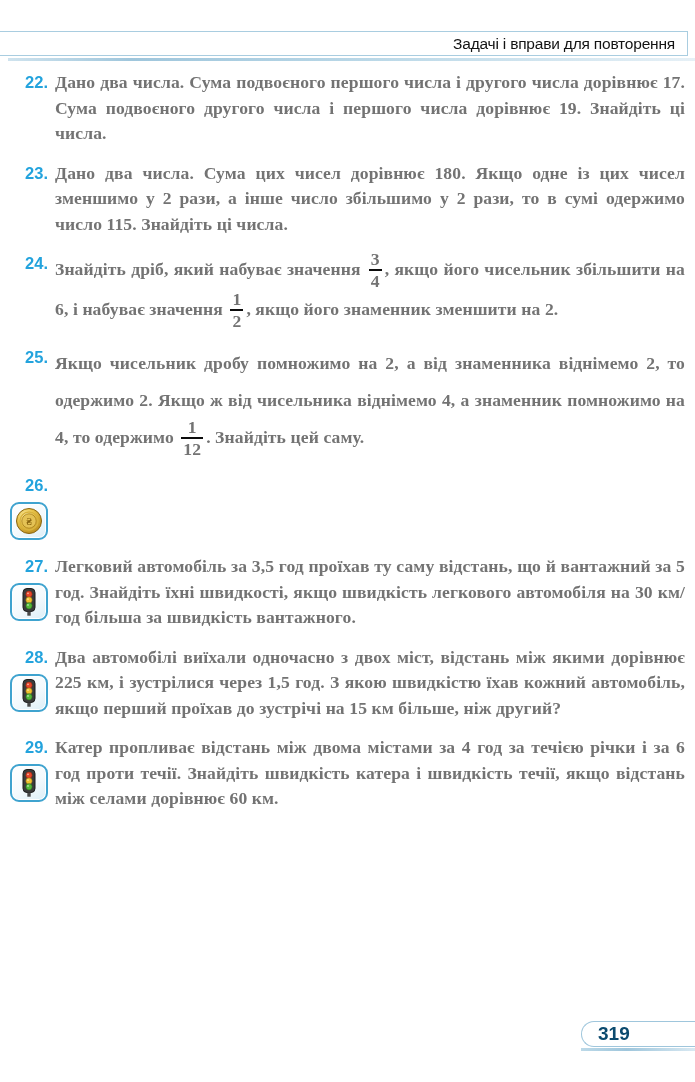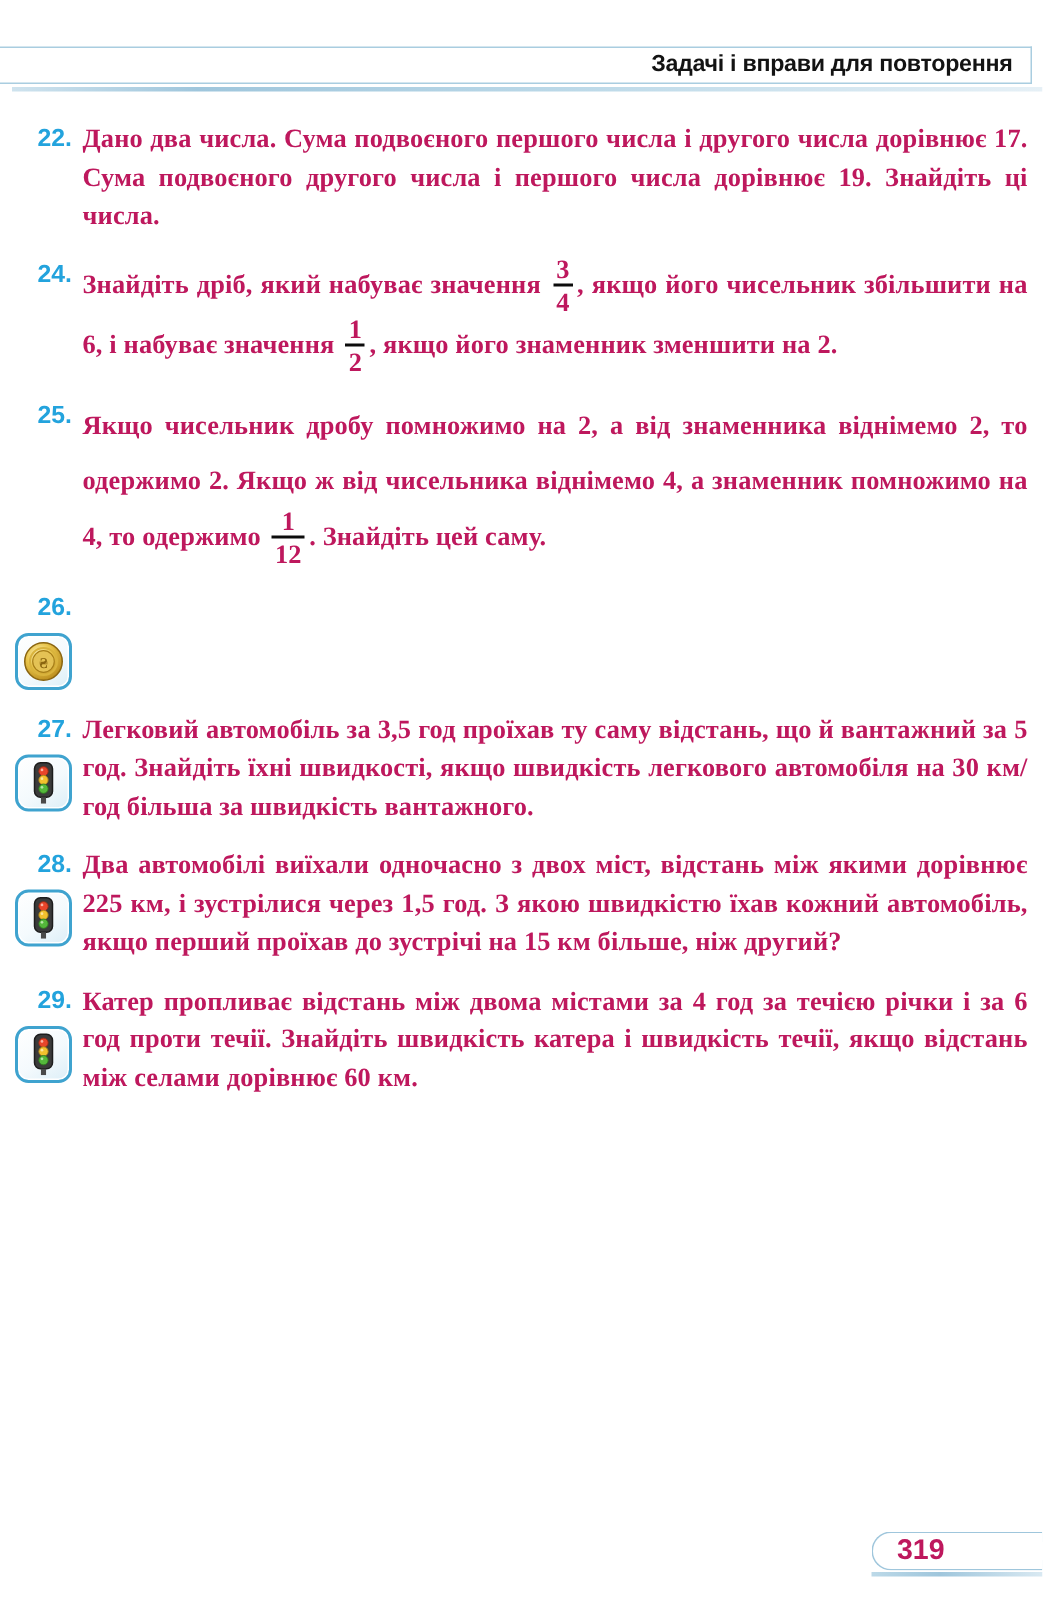--- a/index.html
+++ b/index.html
@@ -33,41 +33,41 @@
     border-left: none;
     box-sizing: border-box;
     background: #ffffff;
   }
   .header-title {
     position: absolute;
     right: 12px;
     top: 50%;
     transform: translateY(-52%);
     font-family: "Liberation Sans", sans-serif;
-    font-weight: bold;
+    font-weight: normal;
     font-size: 15.5px;
     letter-spacing: -0.2px;
     color: #131313;
     white-space: nowrap;
     text-align: center;
   }
   .header-rule {
     position: absolute;
     left: 8px;
     top: 58px;
     width: 687px;
     height: 3px;
     background: linear-gradient(to right, #cfe3ee 0%, #9fc6dc 18%, #bcd9e8 55%, #e6f0f6 100%);
   }
 
   
   .problems {
     position: absolute;
     left: 0;
-    top: 80px;
+    top: 70px;
     width: 695px;
   }
 
   .problem {
     position: relative;
     display: flex;
     align-items: flex-start;
     margin-bottom: 14px;
   }
 
@@ -102,21 +102,21 @@
     justify-content: center;
     box-shadow: 0 0 0 1px #ffffff inset;
   }
 
   .body-col {
     flex: 1;
     padding-right: 10px;
     font-size: 17.6px;
     font-weight: bold;
     line-height: 25.5px;
-    color: #be185d;
+    color: #737373;
     text-align: justify;
     text-justify: inter-word;
     letter-spacing: 0.1px;
   }
   .body-col.tight { line-height: 25.5px; }
   .body-col.loose { line-height: 37px; }
 
   
   .frac {
     display: inline-block;
@@ -171,21 +171,21 @@
     background: #ffffff;
     box-sizing: border-box;
   }
   .pagenum {
     position: absolute;
     left: 17px;
     top: 1px;
     font-family: "Liberation Sans", sans-serif;
     font-weight: bold;
     font-size: 19px;
-    color: #be185d;
+    color: #0c4a6e;
     line-height: 24px;
   }
   .pagenum-rule {
     position: absolute;
     left: 0;
     top: 27px;
     width: 114px;
     height: 3px;
     background: linear-gradient(to right, #bcd9e8 0%, #9fc6dc 40%, #d9e9f2 100%);
   }
@@ -199,20 +199,26 @@
     <div class="header-title">Задачі і вправи для повторення</div>
   </div>
   <div class="header-rule"></div>
 
   <div class="problems" id="problem-list">
       <div class="problem">
         <div class="num-col">
           <span class="pnum">22.</span>
         </div>
         <div class="body-col tight"><span>Дано два числа. Сума подвоєного першого числа і другого числа дорівнює 17. Сума подвоєного другого числа і першого числа дорівнює 19. Знайдіть ці числа.</span></div>
+      </div>
+      <div class="problem">
+        <div class="num-col">
+          <span class="pnum">23.</span>
+        </div>
+        <div class="body-col tight"><span>Дано два числа. Сума цих чисел дорівнює 180. Якщо одне із цих чисел зменшимо у 2 рази, а інше число збільшимо у 2 рази, то в сумі одержимо число 115. Знайдіть ці числа.</span></div>
       </div>
       <div class="problem">
         <div class="num-col">
           <span class="pnum">24.</span>
         </div>
         <div class="body-col loose"><span>Знайдіть дріб, який набуває значення </span><span class="frac"><span class="n">3</span><span class="bar"></span><span class="d">4</span></span><span>, якщо його чисельник збільшити на 6, і набуває значення </span><span class="frac"><span class="n">1</span><span class="bar"></span><span class="d">2</span></span><span>, якщо його знаменник зменшити на 2.</span></div>
       </div>
       <div class="problem">
         <div class="num-col">
           <span class="pnum">25.</span>

